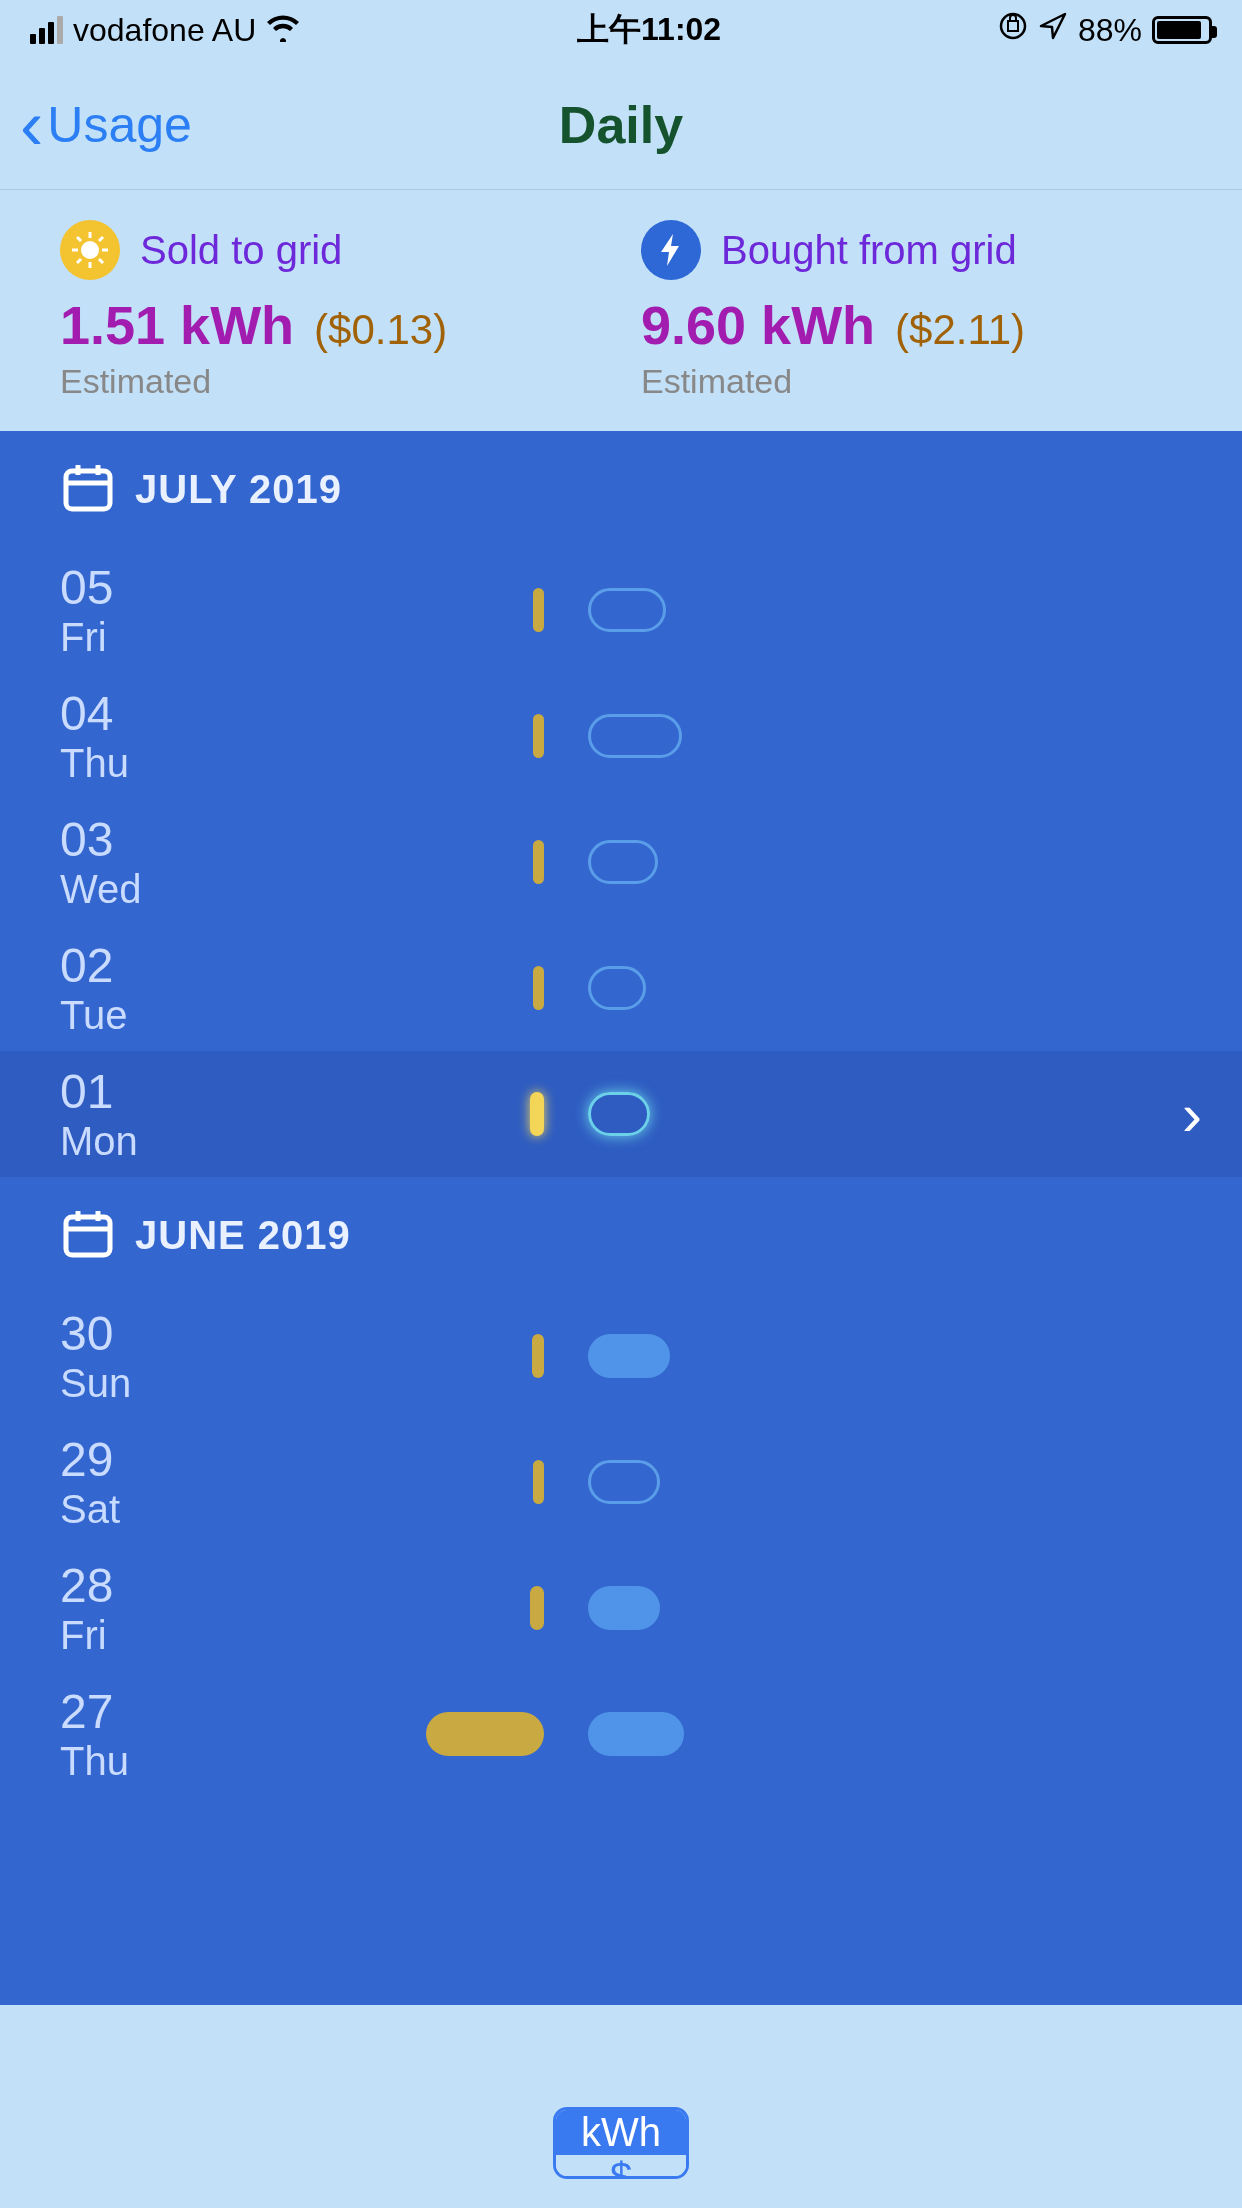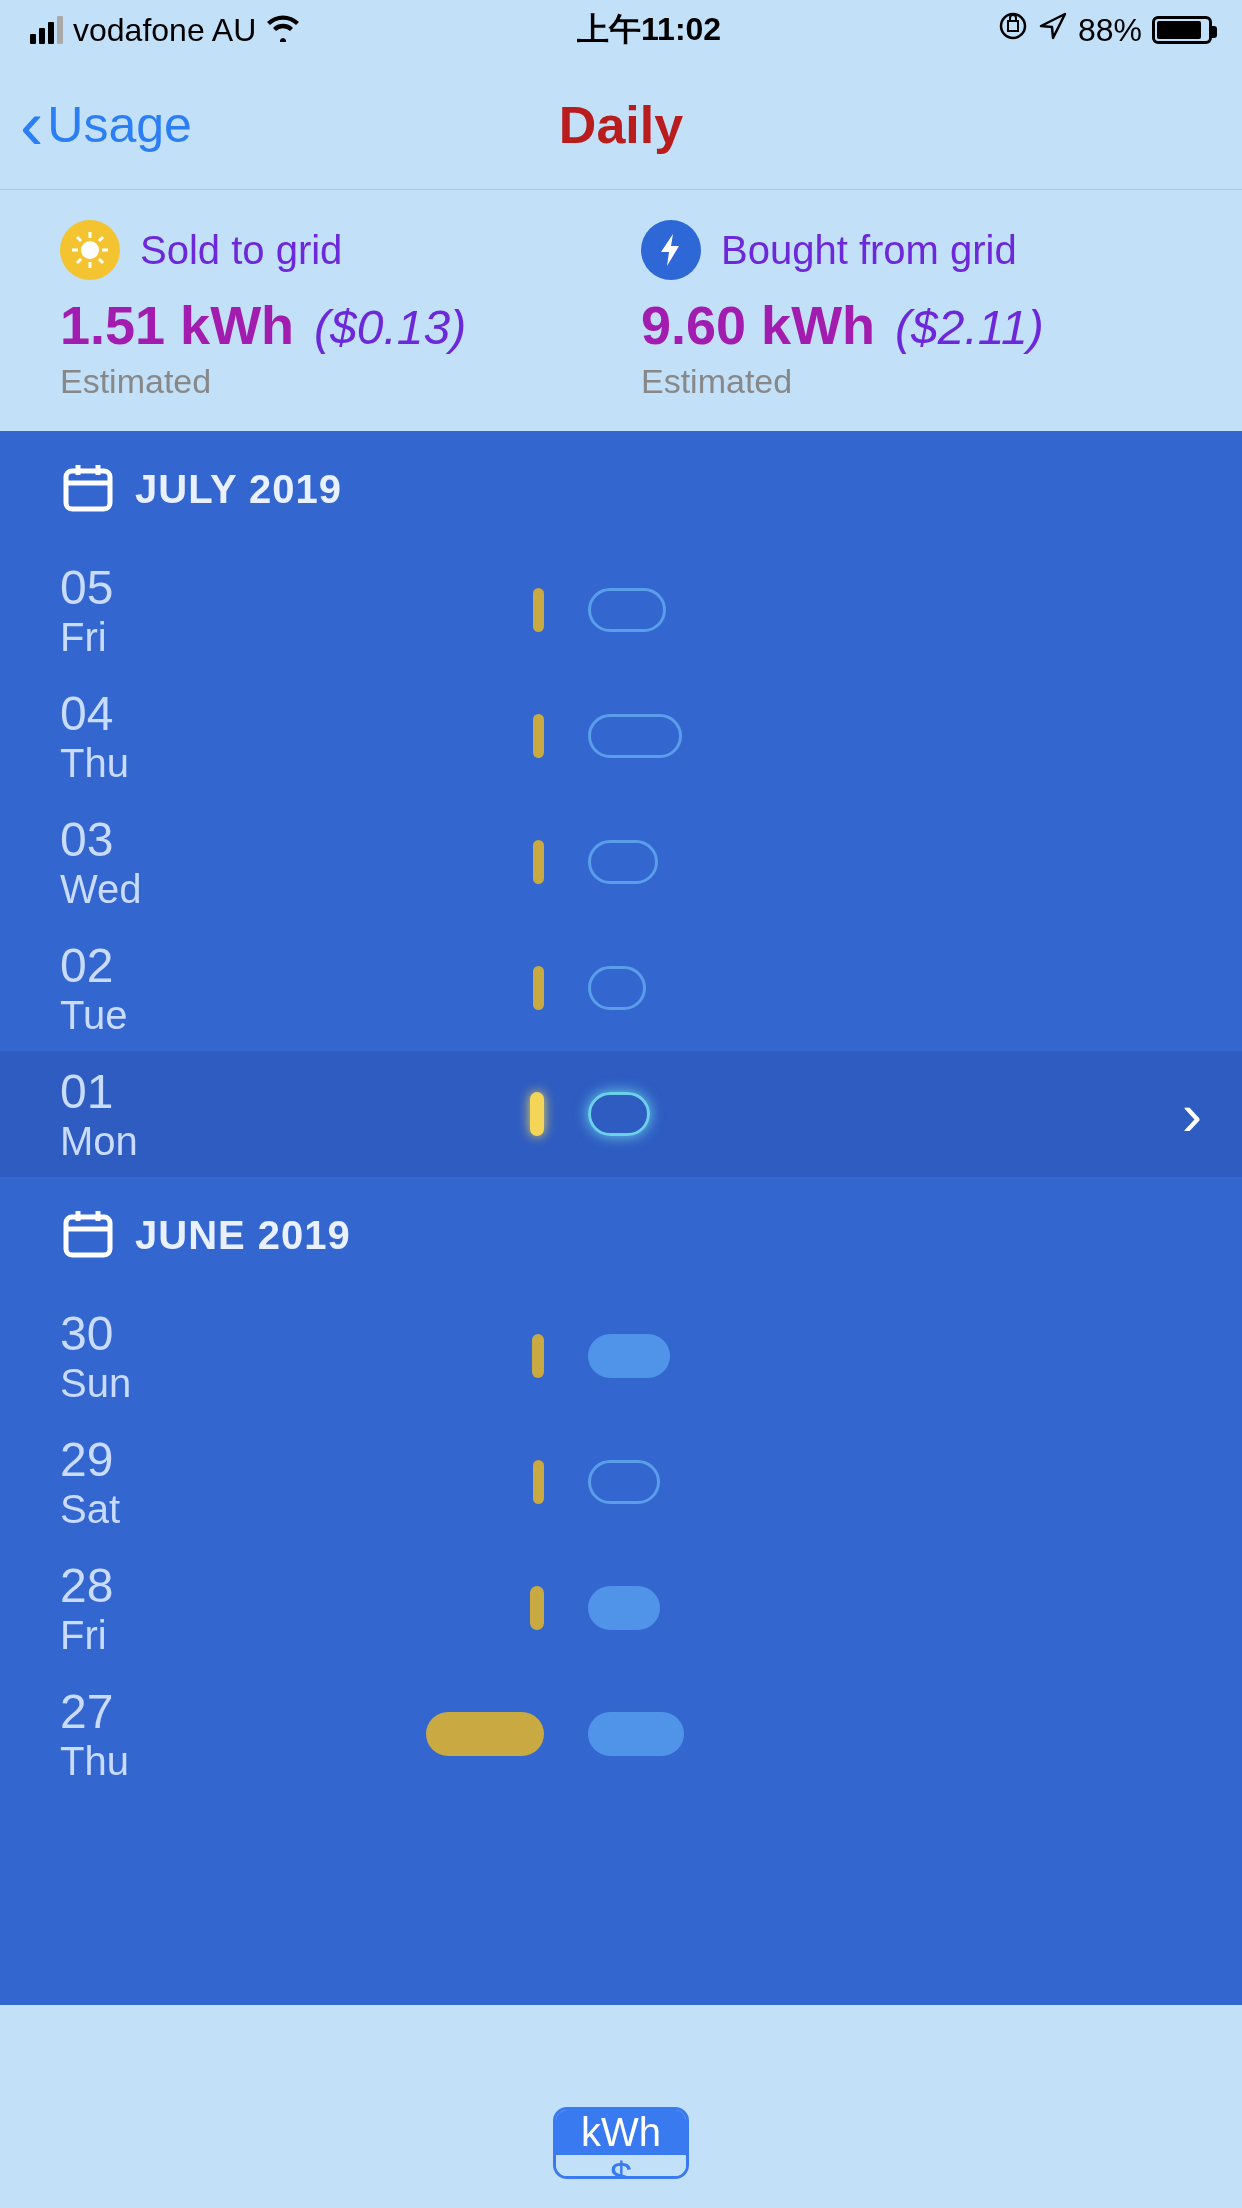--- a/index.html
+++ b/index.html
@@ -53,42 +53,42 @@
     align-items: center;
     color: #2b7ef3;
     font-size: 50px;
     font-weight: 400;
   }
   .back-chevron { font-size: 70px; line-height: 1; margin-right: 4px; font-weight: 300; }
   .nav-title {
     margin: 8px auto;
     font-size: 52px;
     font-weight: 700;
-    color: #b91c1c;
+    color: #14532d;
   }
 
   
   .summary {
     display: flex;
     padding: 30px 60px 30px 60px;
     gap: 40px;
   }
   .summary-col { flex: 1; }
   .summary-head { display:flex; align-items:center; gap:20px; margin-bottom:14px;}
   .icon-circle {
     width: 60px; height: 60px; border-radius: 50%;
     display: flex; align-items:center; justify-content:center;
     color: #fff;
   }
   .sold-icon { background: #f4c330; }
   .bought-icon { background: #2d68d6; }
   .summary-label { font-size: 40px; color: #6d28d9; }
   .summary-value-row { display:flex; align-items: baseline; gap: 20px; }
   .summary-value { font-size: 54px; font-weight: 700; color: #a21caf; }
-  .summary-price { font-size: 48px; color: #6d28d9; font-style: italic; }
+  .summary-price { font-size: 42px; color: #a16207; }
   .summary-est { font-size: 34px; color: #888; margin-top: 6px; }
 
   
   .list-area {
     background: #3366cf;
     color: #fff;
     height: 1574px;
     overflow: hidden;
   }
   .month-row {

